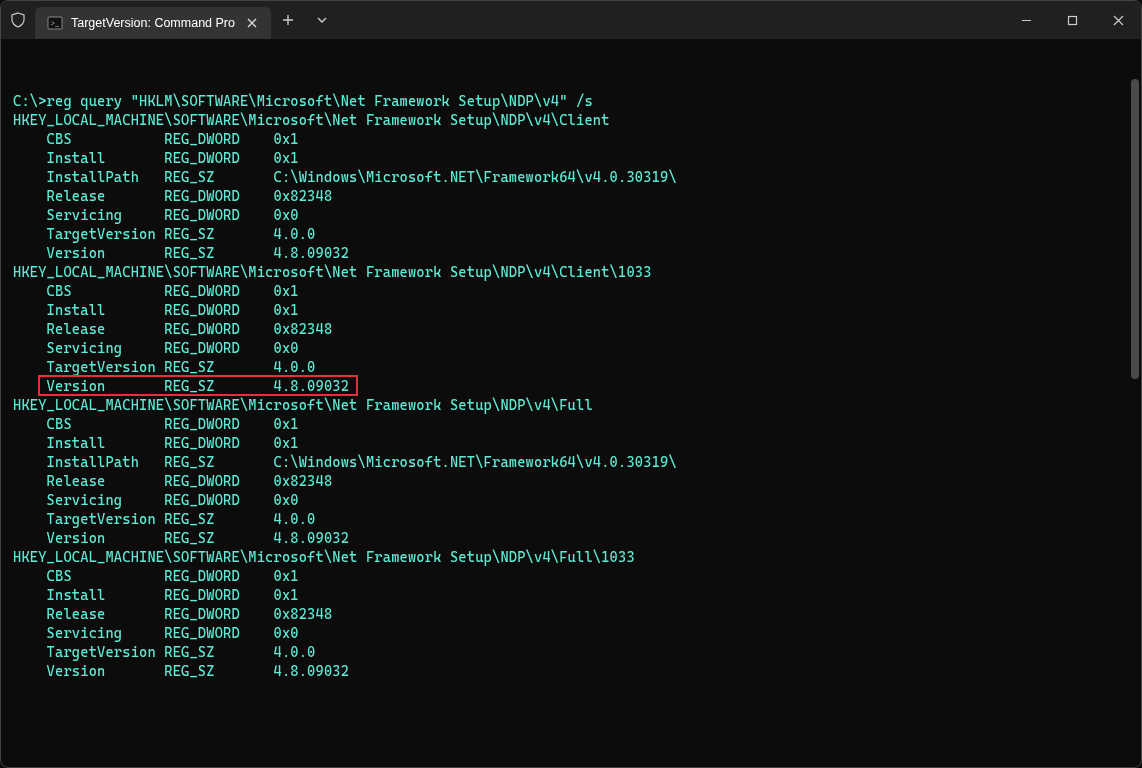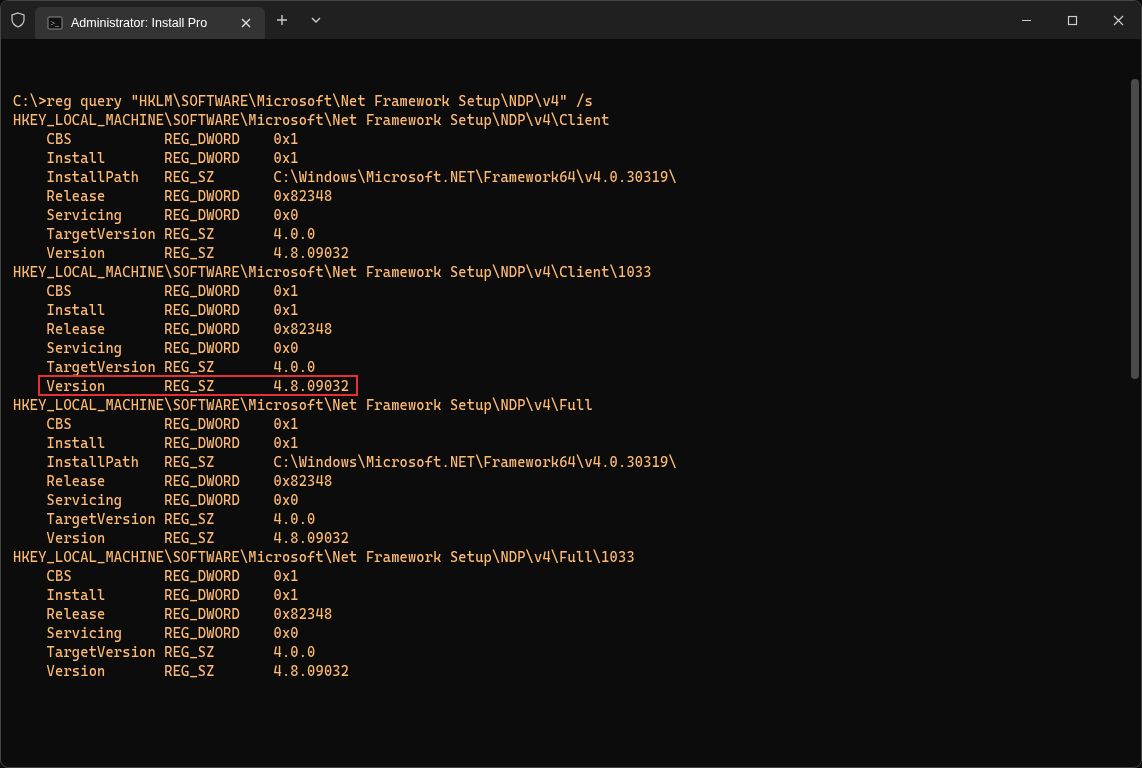--- a/index.html
+++ b/index.html
@@ -60,21 +60,21 @@
     width:46px;
     display:flex;align-items:center;justify-content:center;
     color:#ccc;
     font-family:'Segoe UI', sans-serif;
   }
   .terminal {
     padding: 15px 12px 0 12px;
     font-size: 14px;
     line-height: 19px;
     white-space: pre;
-    color: #fdba74;
+    color: #5eead4;
     height: calc(100% - 38px);
     overflow: hidden;
     position: relative;
     letter-spacing: 0.2px;
   }
   .line { display:block; }
   .highlight {
     position:absolute;
     border: 2px solid #e63036;
     pointer-events:none;
@@ -96,21 +96,21 @@
         <path d="M8 1 L14 3 V8 C14 11 11 14 8 15 C5 14 2 11 2 8 V3 Z" fill="none" stroke="#ccc" stroke-width="1.2"></path>
       </svg>
   </div>
   <div class="tab">
     <span class="cmd-icon">
       <svg width="16" height="16" viewBox="0 0 16 16">
           <rect x="1" y="2" width="14" height="12" rx="1" fill="#111" stroke="#888" stroke-width="1"></rect>
           <text x="3.5" y="11" font-size="8" fill="#ddd" font-family="Consolas">&gt;_</text>
         </svg>
     </span>
-    <span class="label">Administrator: Install Pro</span>
+    <span class="label">TargetVersion: Command Pro</span>
     <span class="close">
       <svg width="10" height="10" viewBox="0 0 10 10">
           <path d="M1 1 L9 9 M9 1 L1 9" stroke="#ddd" stroke-width="1.4"></path>
         </svg>
     </span>
   </div>
   <div class="newtab">
     <svg width="12" height="12" viewBox="0 0 12 12">
         <path d="M6 1 V11 M1 6 H11" stroke="#ccc" stroke-width="1.4"></path>
       </svg>

